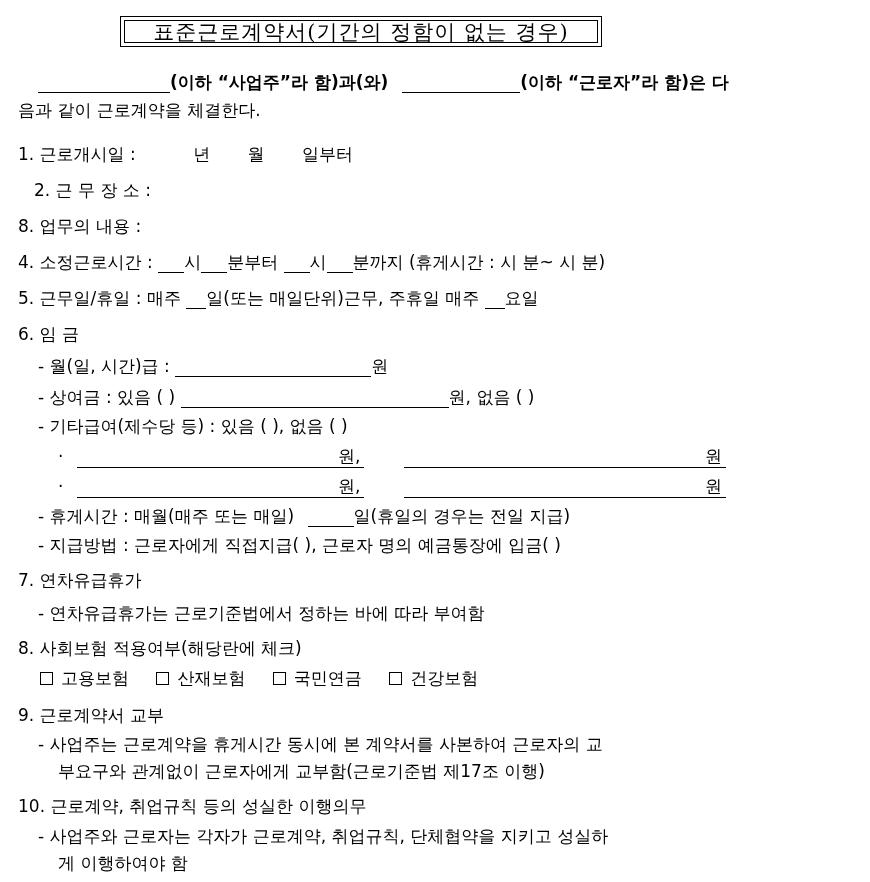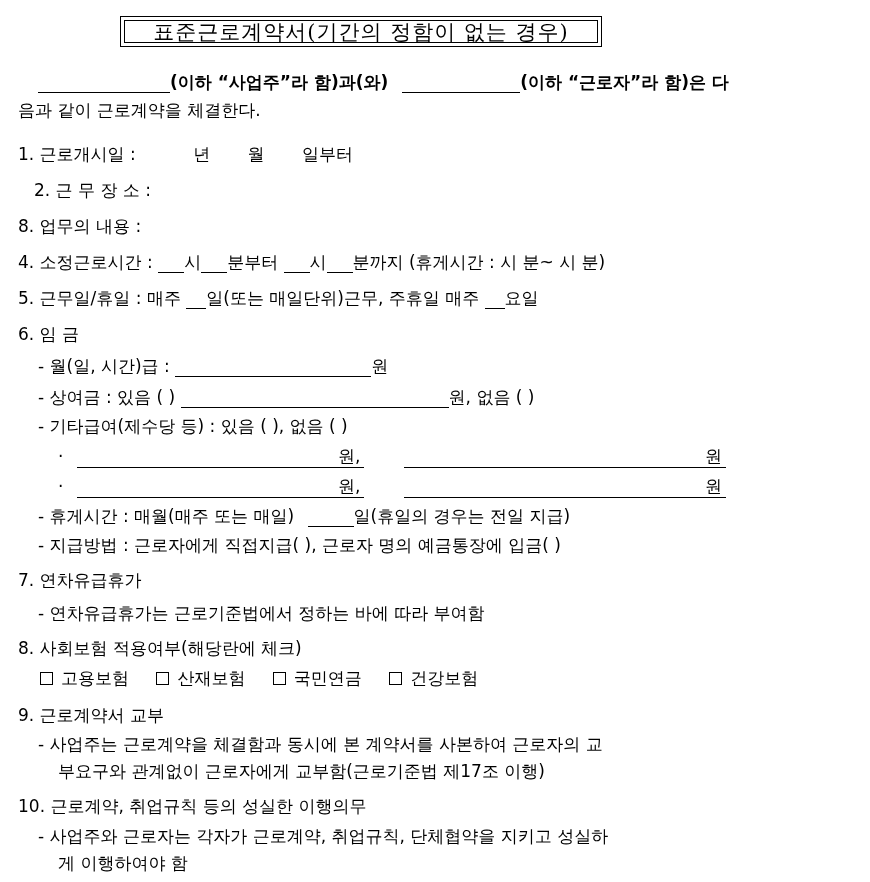--- a/index.html
+++ b/index.html
@@ -100,18 +100,18 @@
 
 <div class="abs" style="left:18px; top:637px;">8. 사회보험 적용여부(해당란에 체크)</div>
 <div class="abs" style="left:40px; top:667px;">
   <span class="ins"><span class="cb"></span><span>고용보험</span></span>
   <span class="ins"><span class="cb"></span><span>산재보험</span></span>
   <span class="ins"><span class="cb"></span><span>국민연금</span></span>
   <span class="ins"><span class="cb"></span><span>건강보험</span></span>
 </div>
 
 <div class="abs" style="left:18px; top:704px;">9. 근로계약서 교부</div>
-<div class="abs" style="left:38px; top:733px;">- 사업주는 근로계약을 체결함과 동시에 본 계약서를 사본하여 근로자의 교</div>
+<div class="abs" style="left:38px; top:733px;">- 사업주는 근로계약을 휴게시간 동시에 본 계약서를 사본하여 근로자의 교</div>
 <div class="abs" style="left:58px; top:760px;">부요구와 관계없이 근로자에게 교부함(근로기준법 제17조 이행)</div>
 
 <div class="abs" style="left:18px; top:795px;">10. 근로계약, 취업규칙 등의 성실한 이행의무</div>
 <div class="abs" style="left:38px; top:825px;text-align:center;">- 사업주와 근로자는 각자가 근로계약, 취업규칙, 단체협약을 지키고 성실하</div>
 <div class="abs" style="left:58px; top:852px;">게 이행하여야 함</div>
 
 </body></html>

